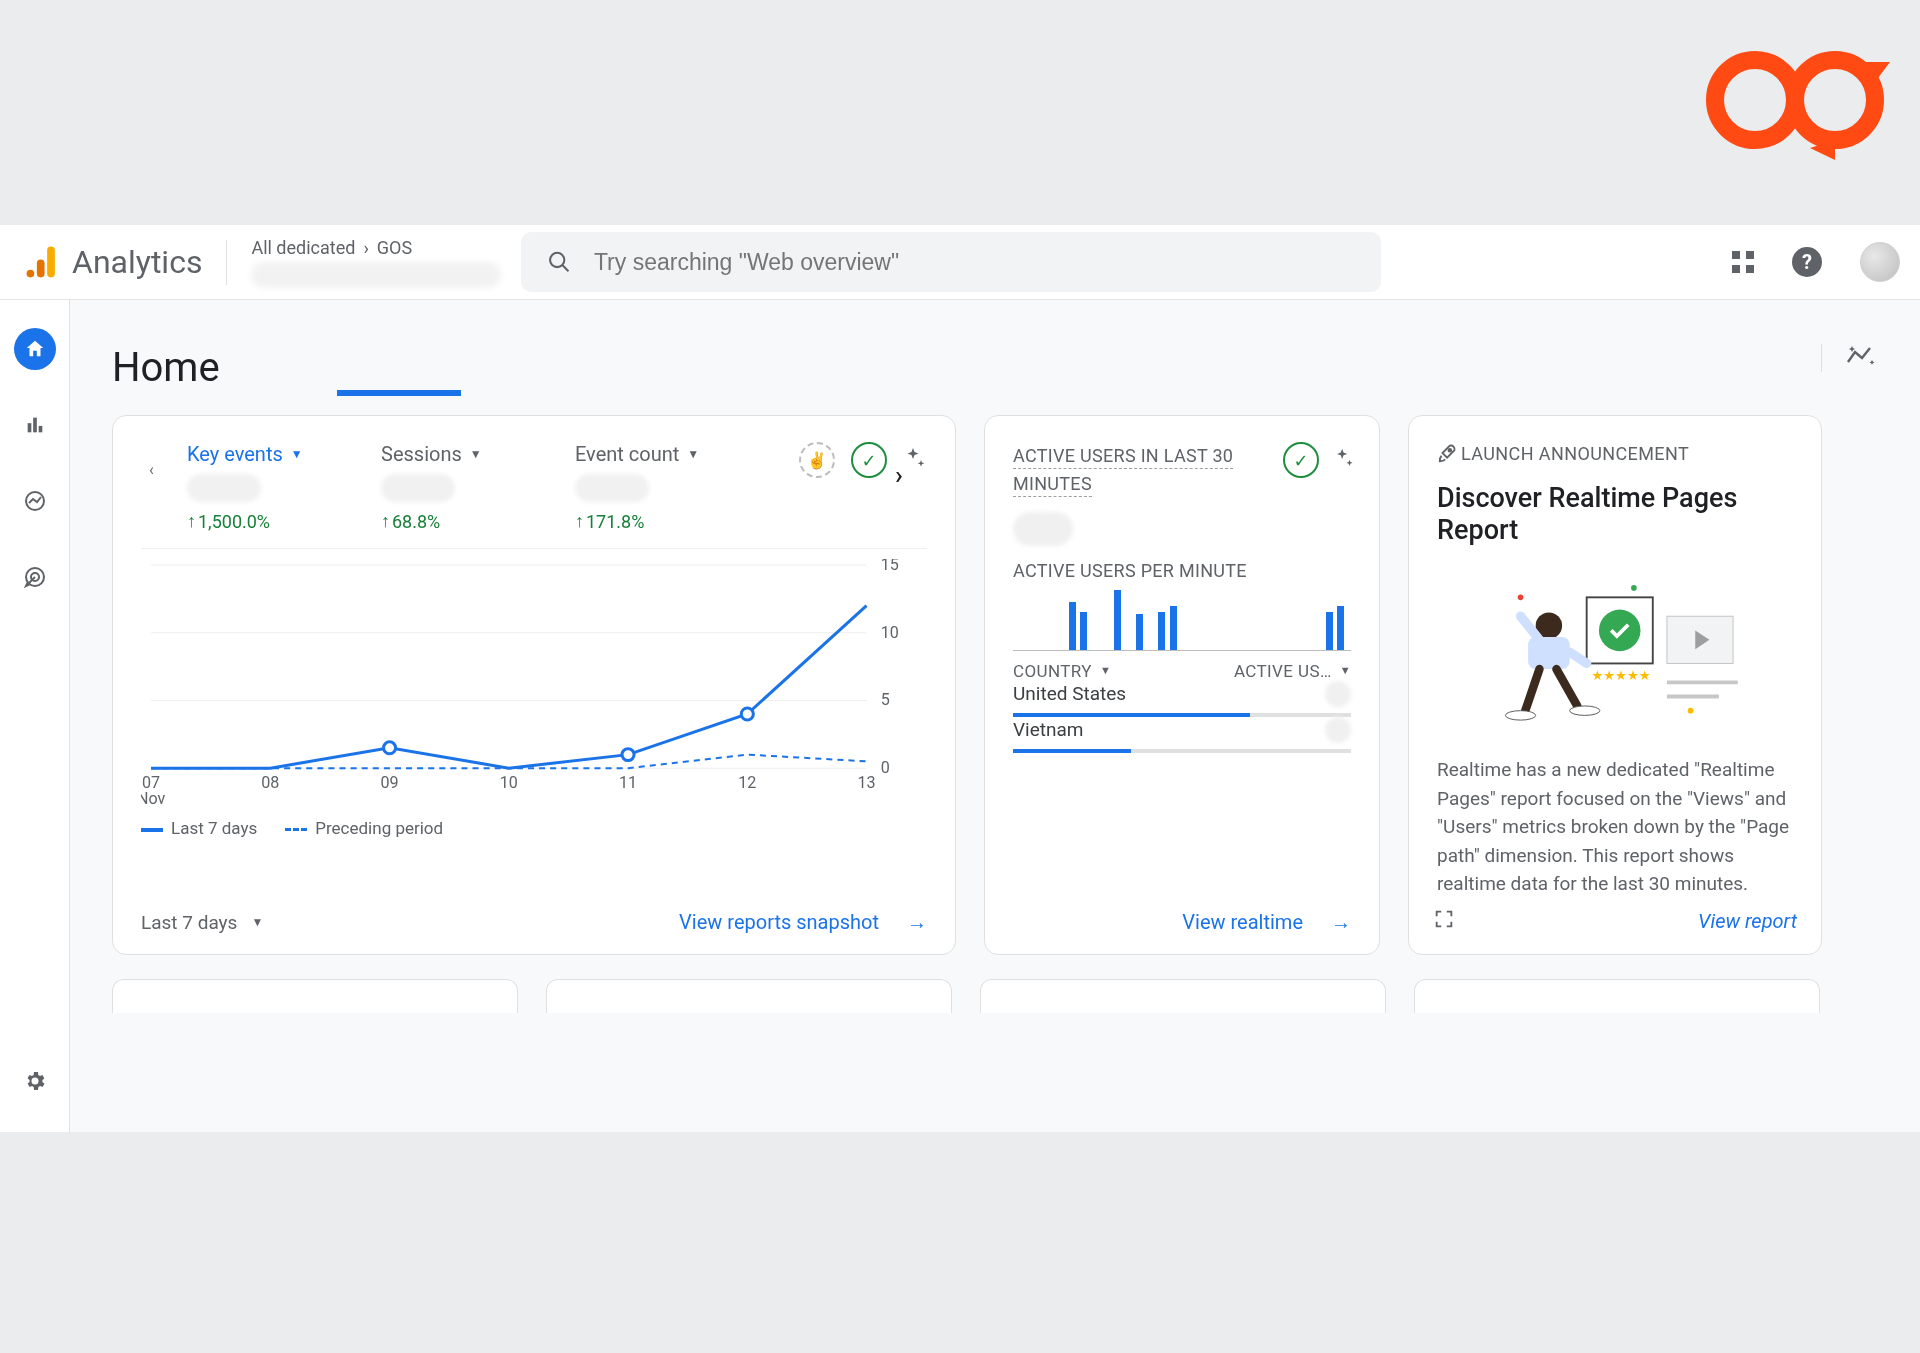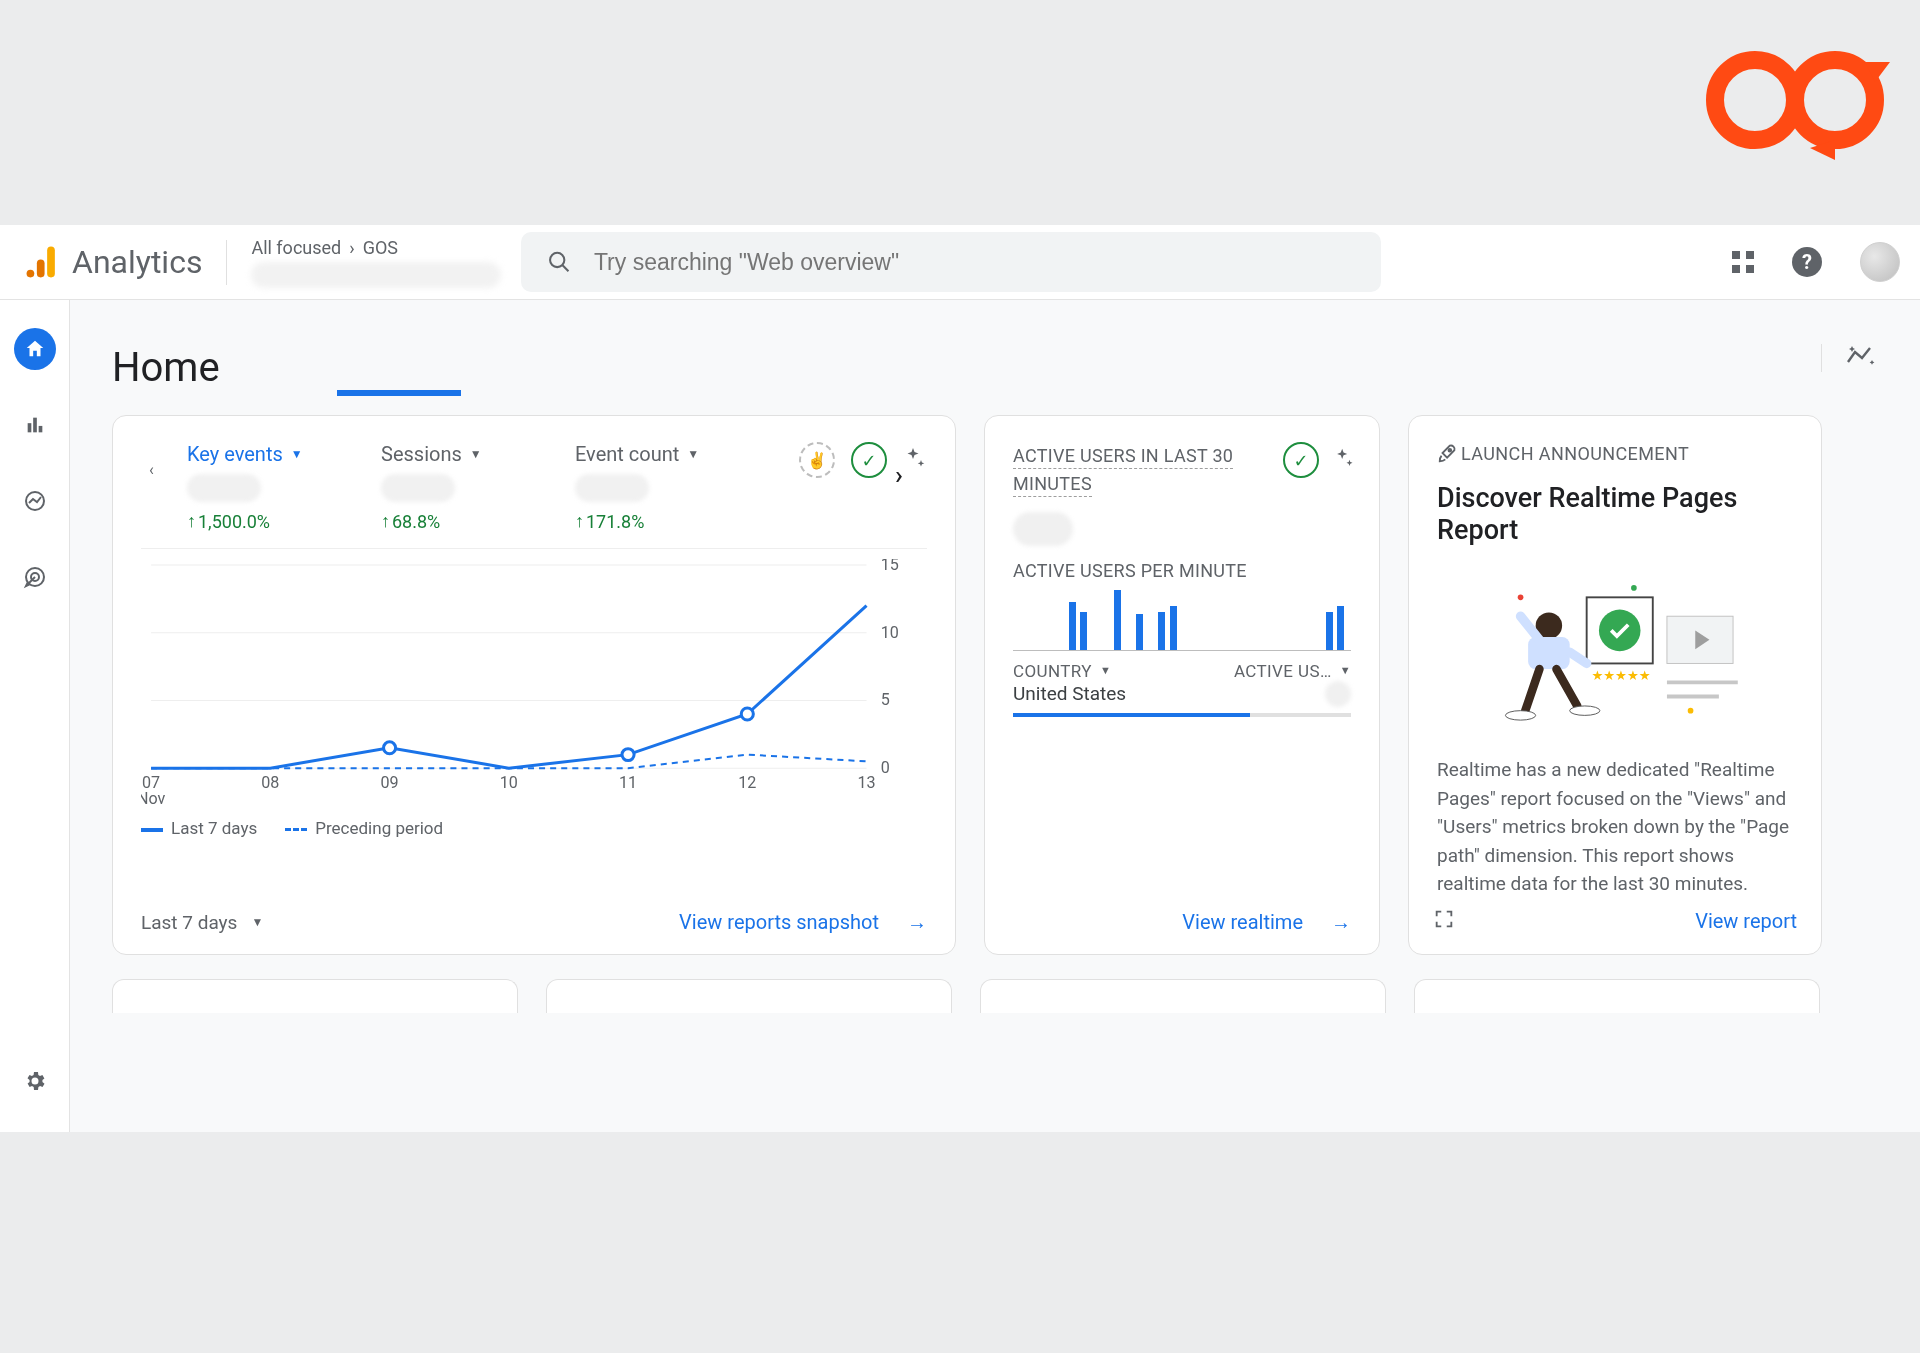--- a/index.html
+++ b/index.html
@@ -71,21 +71,21 @@
   .cols-row { display:flex; justify-content:space-between; font-size:17px; color:#5f6368; letter-spacing:.4px; margin-top:10px;}
   .cols-row span { display:flex; align-items:center; gap:8px;}
   .country-row { display:flex; justify-content:space-between; align-items:center; font-size:19px; color:#3c4043; }
   .bar-wrap { height:4px; background:#e0e0e0; margin-top:6px;}
   .bar-fill { height:100%; background:#1a73e8;}
   .cnt-blur { width:26px; height:26px; background:#f0f0f0; border-radius:50%; filter:blur(2px);}
   .launch-head { display:flex; align-items:flex-end; gap:2px; color:#5f6368; font-size:18px; letter-spacing:.4px;}
   .launch-title { font-size:27px; font-weight:500; color:#202124; margin-top:18px;}
   .illus { width:100%; height:180px; margin:18px 0 12px 0; display:flex; align-items:center; justify-content:center;}
   .launch-desc { font-size:19px; color:#5f6368; line-height:1.5;}
-  .c3-footer { position:absolute; left:24px; right:24px; bottom:20px; display:flex; justify-content:space-between; align-items:center;}
+  .c3-footer { position:absolute; left:24px; right:24px; bottom:20px; display:flex; justify-content:space-between; align-items:center;font-style:italic;}
   .expand-ic { color:#5f6368;}
   .recent { font-size:28px; font-weight:400; color:#3c4043; margin-top:56px;}
   .recent-row { display:flex; gap:28px; margin-top:24px;}
   .recent-card { width:406px; height:34px; background:#fff; border:1px solid #e0e0e0; border-radius:12px; border-bottom:none; border-bottom-left-radius:0; border-bottom-right-radius:0;}
 </style>
 </head>
 <body>
 
 <div class="outer">
 
@@ -107,21 +107,21 @@
         <svg width="32" height="36" viewBox="0 0 24 28">
           <rect x="16" y="2" width="6" height="24" rx="3" fill="#f9ab00"></rect>
           <rect x="8" y="12" width="6" height="14" rx="3" fill="#e37400"></rect>
           <circle cx="3" cy="23" r="3" fill="#e37400"></circle>
         </svg>
         <span class="ga-logo-txt">Analytics</span>
       </div>
       <div class="vert-div"></div>
       <div class="crumb-wrap">
         <div class="breadcrumb">
-          <span>All focused</span>
+          <span>All dedicated</span>
           <span class="bc-arrow">›</span>
           <span>GOS</span>
         </div>
         <div class="prop-blur"></div>
       </div>
       <div class="search-box">
         <svg width="26" height="26" viewBox="0 0 24 24">
             <circle cx="10" cy="10" r="7" stroke="#5f6368" stroke-width="2" fill="none"></circle>
             <line x1="15" y1="15" x2="21" y2="21" stroke="#5f6368" stroke-width="2"></line>
           </svg>
@@ -320,20 +320,29 @@
                 </span>
             </div>
             <div id="country-list">
                 <div>
                   <div class="country-row">
                     <span>United States</span>
                     <span class="cnt-blur"></span>
                   </div>
                   <div class="bar-wrap">
                     <div class="bar-fill" style="width:70%"></div>
+                  </div>
+                </div>
+                <div>
+                  <div class="country-row">
+                    <span>Vietnam</span>
+                    <span class="cnt-blur"></span>
+                  </div>
+                  <div class="bar-wrap">
+                    <div class="bar-fill" style="width:35%"></div>
                   </div>
                 </div>
               </div>
             <div class="card-footer" style="justify-content:flex-end">
               <div class="link-btn">
                   <span>View realtime</span>
                   <span>→</span>
                 </div>
             </div>
           </div>

